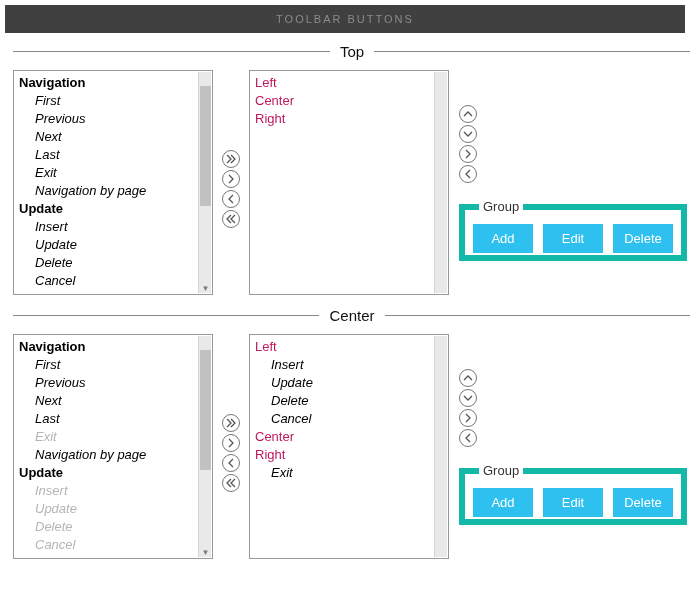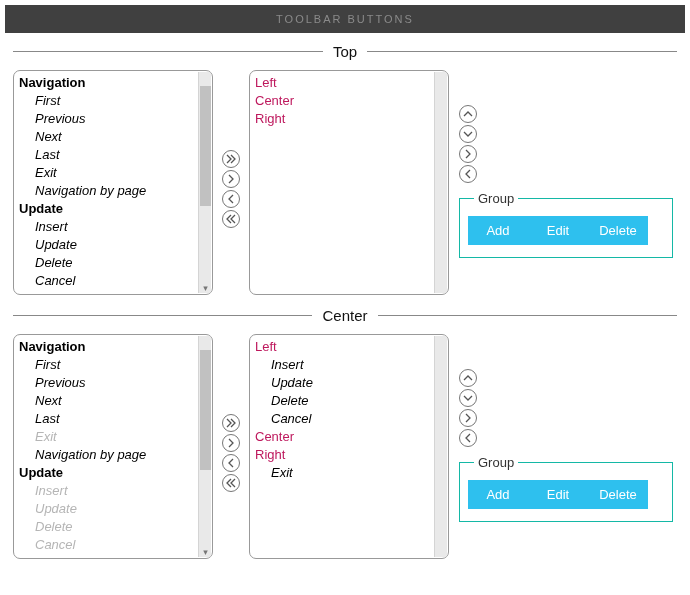--- a/index.html
+++ b/index.html
@@ -43,21 +43,21 @@
   }
   .listpane {
     position: relative;
     flex: 0 0 200px;
     height: 225px;
     border: 1px solid #999;
     background: #fff;
     padding: 3px 14px 3px 3px;
     overflow: hidden;
   }
-  .listpane.withtrack { padding-right: 14px; border-radius: 7px; }
+  .listpane.withtrack { padding-right: 14px; }
   .track {
     position: absolute;
     right: 1px;
     top: 1px;
     bottom: 1px;
     width: 13px;
     background: #e9e9e9;
     border-left: 1px solid #d4d4d4;
   }
   .thumb {
@@ -107,31 +107,31 @@
   .circ svg { width: 10px; height: 10px; }
   .controls {
     flex: 1;
     display: flex;
     flex-direction: column;
     padding: 35px 4px 0 4px;
     gap: 2px;
   }
   .vbtns { display: flex; flex-direction: column; gap: 2px; align-items: flex-start; }
   fieldset.grp {
-    border: 1px solid #14b8a6;
-    margin: 6px 0 0 0;
-    padding: 10px 8px 12px 8px;
+    border: 6px solid #14b8a6;
+    margin: 14px 0 0 0;
+    padding: 10px 8px 2px 8px;
   }
   fieldset.grp legend {
     padding: 0 4px;
     font-size: 13px;
     color: #333;
     margin-left: 6px;
   }
-  .btnrow { display: flex; }
+  .btnrow { display: flex; gap: 10px; }
   .btn {
     background: #2ec0ee;
     color: #fff;
     border: none;
     padding: 7px 0;
     font-size: 13px;
     width: 60px;
     text-align: center;
     cursor: pointer;
   }

